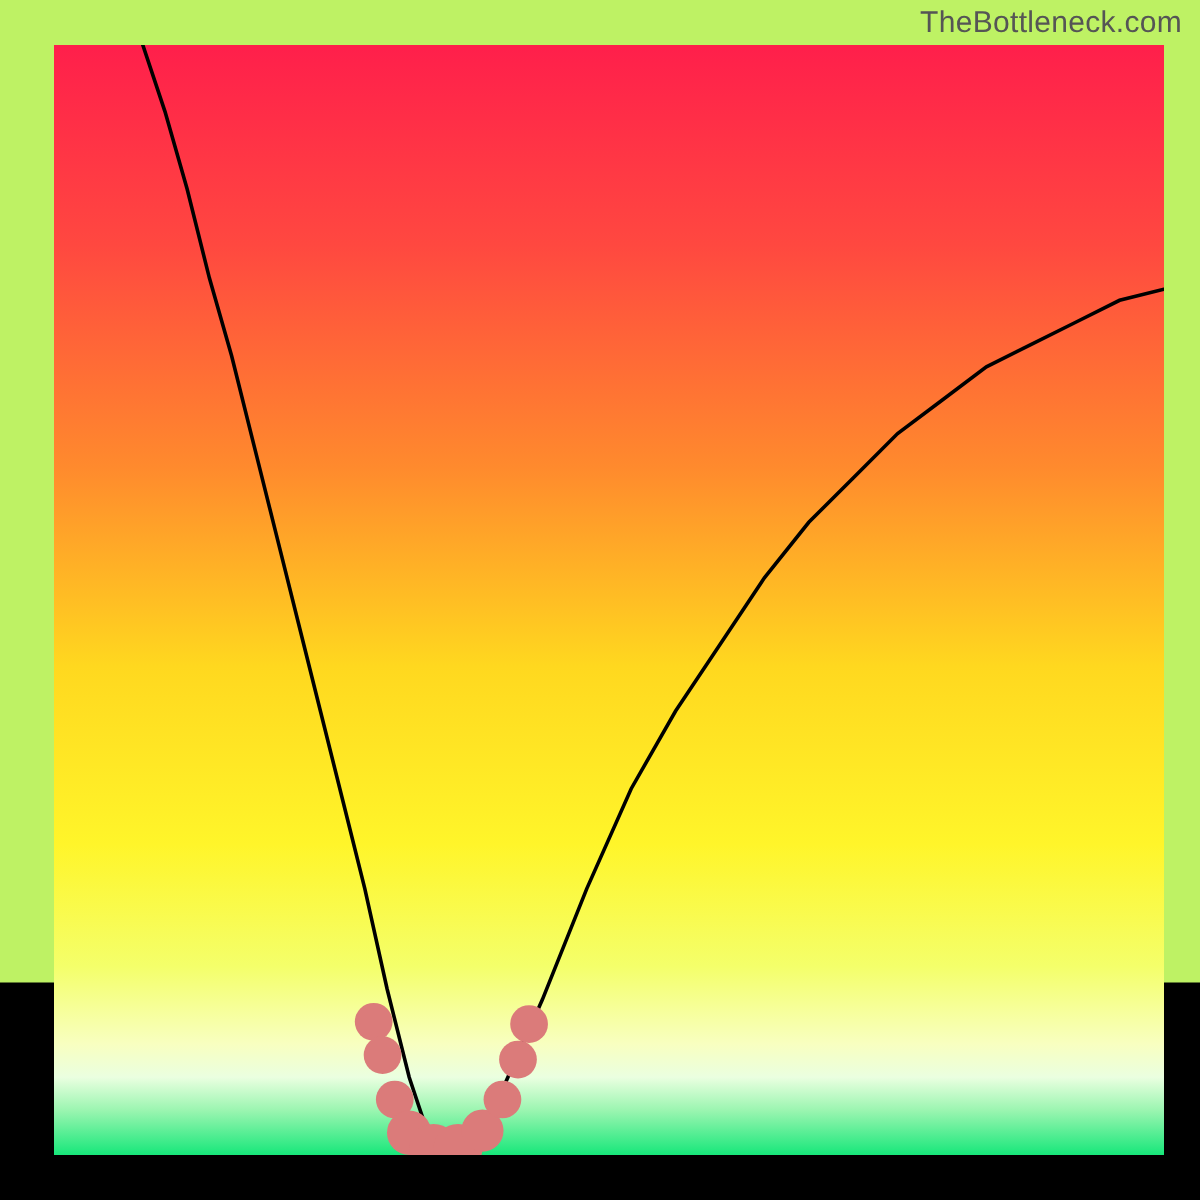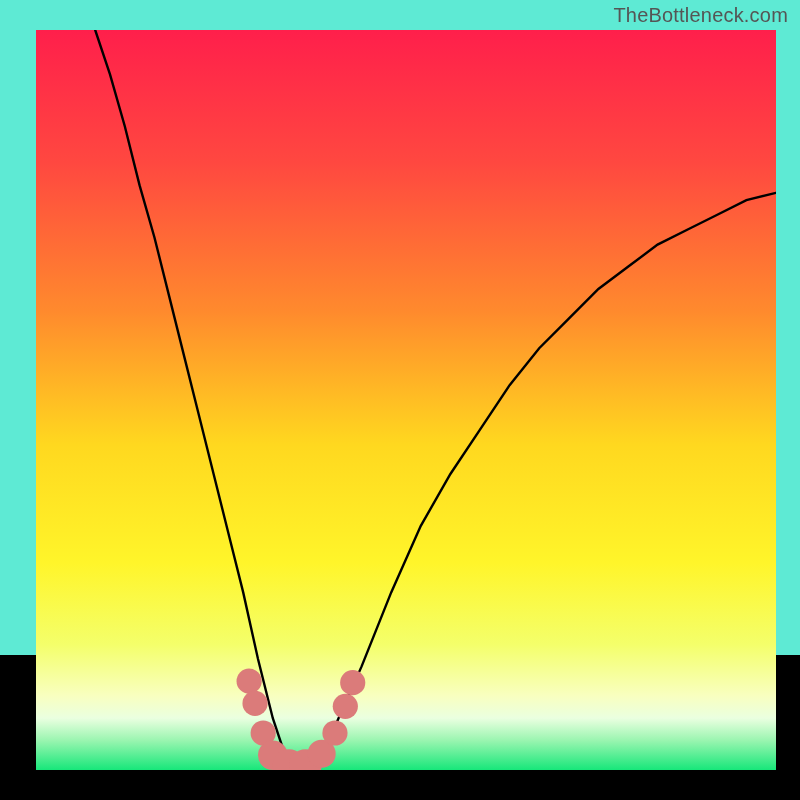--- a/index.html
+++ b/index.html
@@ -10,21 +10,21 @@
     background: #000;
     overflow: hidden;
     font-family: Arial, Helvetica, sans-serif;
   }
   .frame {
     position: absolute;
     top: 0;
     left: 0;
     width: 800px;
     height: 655px;
-    background: #5eead4;
+    background: #bef264;
   }
   .watermark {
     position: absolute;
     top: 4px;
     right: 12px;
     color: #555;
     font-size: 20px;
     font-weight: 500;
     letter-spacing: 0.2px;
     z-index: 30;

